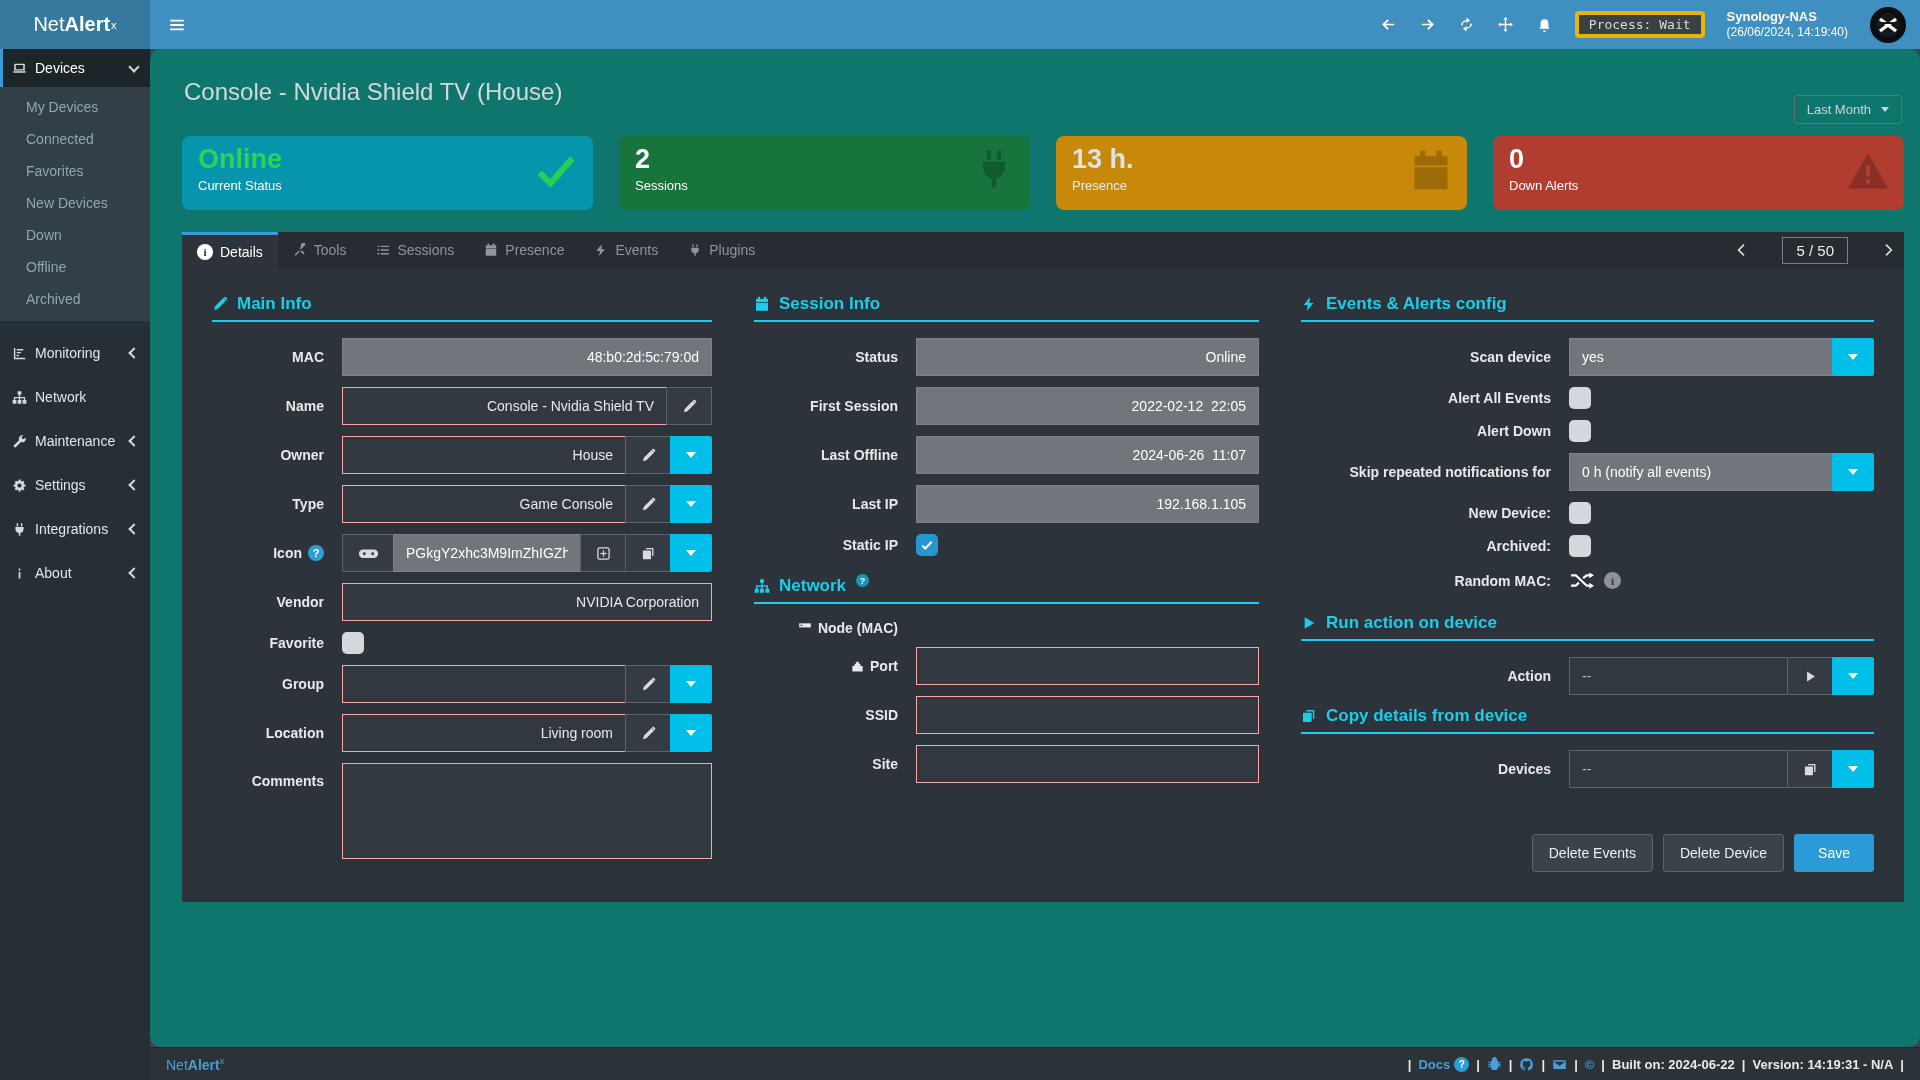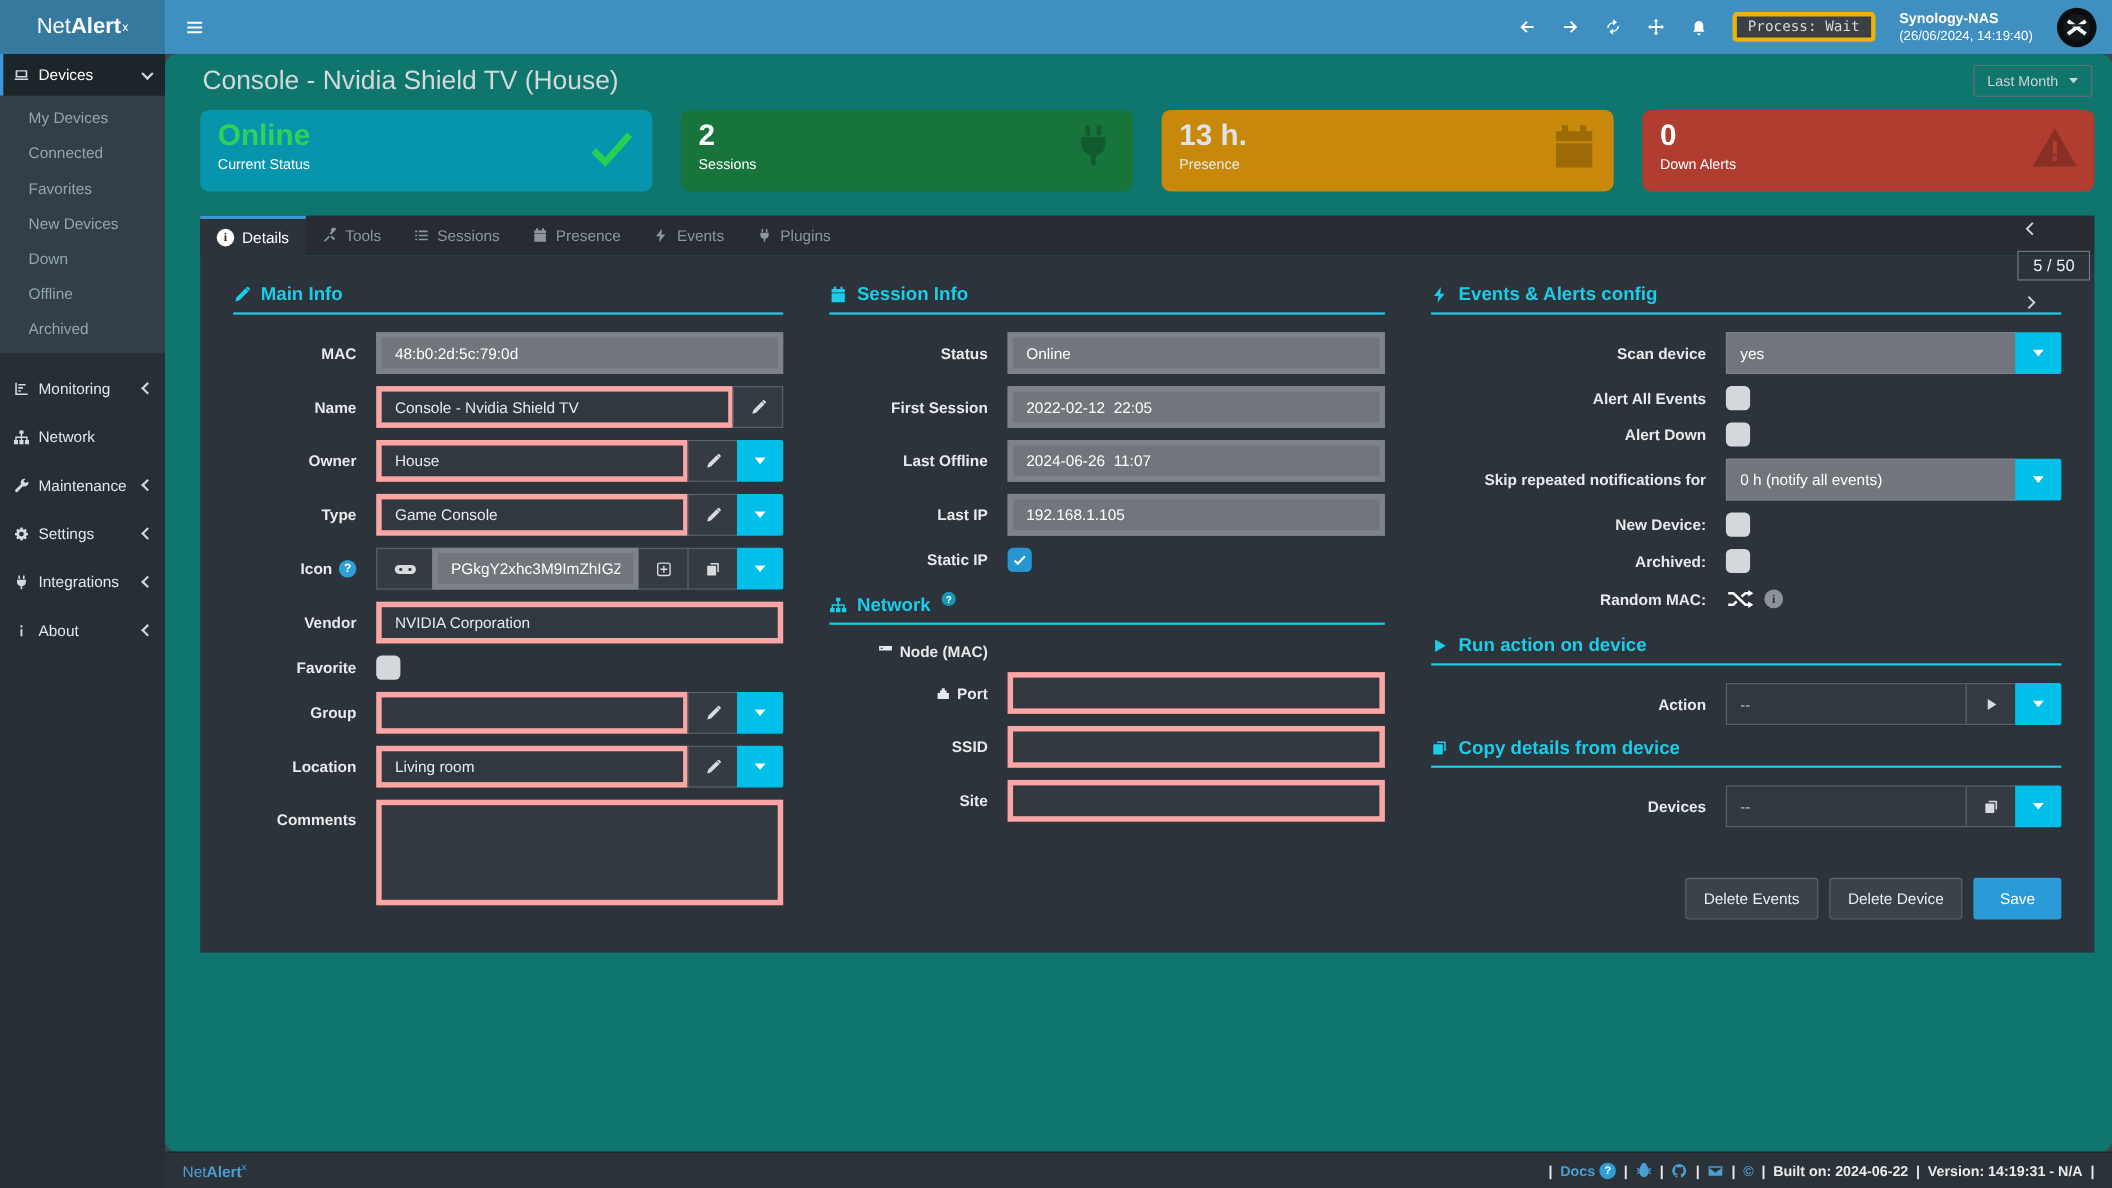--- a/index.html
+++ b/index.html
@@ -35,21 +35,21 @@
   .chev.left { transform:rotate(135deg); }
   .submenu { background:#323f46; padding:4px 0 6px 0; }
   .submenu .sm-item { padding:8px 14px 8px 26px; color:#94a5ae; font-size:14px; cursor:pointer; }
   .side-gap { height:10px; }
 
   
   .main { position:absolute; top:49px; left:150px; right:0; bottom:33px; background:#0f766e; padding:8px 16px 0 32px; overflow:hidden;border-radius:11px; }
   .content-head { display:flex; align-items:center; justify-content:space-between; margin:2px 2px 12px 2px; }
   .page-title { color:#d3d8dc; font-size:24px; font-weight:400; }
   .period { border:1px solid #6a7077; border-radius:3px; color:#ced3d7; font-size:13px;
-    padding:6px 12px; display:flex; align-items:center; gap:10px; cursor:pointer; }
+    padding:6px 12px; display:flex; align-items:center; gap:10px; cursor:pointer;margin-top:36px; }
   .caret-s { width:0; height:0; border-left:4px solid transparent; border-right:4px solid transparent; border-top:5px solid #ced3d7; }
 
   
   .cards { display:grid; grid-template-columns:repeat(4,1fr); gap:26px; }
   .card { height:74px; border-radius:8px; padding:8px 16px; position:relative; color:#fff; }
   .card .cv { font-size:27px; font-weight:700; line-height:1.15; }
   .card .cl { font-size:13px; margin-top:3px; }
   .card .cic { position:absolute; right:14px; top:12px; font-size:44px; color:rgba(0,0,0,.22); }
   .card1 { background:#0795ae; } .card1 .cv { color:#30d158; }
   .card1 .cic { color:#27cf52; font-size:46px; top:8px; }
@@ -57,41 +57,41 @@
   .card3 { background:#c8880a; } .card3 .cv { color:#dfe3e6; } .card3 .cl { color:#e9ecee; }
   .card4 { background:#b03d30; }
 
   
   .tabs-row { margin-top:22px; background:#262c31; height:36px; display:flex; align-items:stretch; }
   .tab { display:flex; align-items:center; gap:7px; padding:0 15px; font-size:14px; color:#8d969d; cursor:pointer; }
   .tab.active { background:#2d333a; border-top:3px solid #3b9bd9; color:#fff; font-weight:400; }
   .tab .tic { font-size:14px; display:flex; }
   .icircle { width:16px; height:16px; border-radius:50%; background:#fff; color:#22282d; font-size:11px; font-weight:700;
     display:inline-flex; align-items:center; justify-content:center; font-family:"Liberation Serif",serif; }
-  .pager { margin-left:auto; display:flex; align-items:flex-start; gap:8px; padding-right:4px;flex-direction:column; }
+  .pager { margin-left:auto; display:flex; align-items:center; gap:28px; padding-right:4px; }
   .pg-btn { color:#d4d9dd; font-size:16px; cursor:pointer; display:flex; padding:4px; }
   .pg-box { border:1px solid #767d83; padding:4px 13px; color:#eceff1; font-size:15px; }
 
   
   .panel { background:#2d333a; padding:26px 30px 22px 30px; min-height:634px; }
   .cols { display:flex; gap:42px; }
   .col { }
   .col1 { flex:0 0 500px; } .col2 { flex:0 0 505px; } .col3 { flex:1; }
   .sec { color:#1bcde8; font-size:17px; font-weight:700; display:flex; align-items:center; gap:9px;
     border-bottom:2px solid #1bcde8; padding-bottom:6px; margin-bottom:16px; }
   .sec .seic { font-size:16px; display:flex; }
   .mt { margin-top:20px; }
 
   .fr { display:flex; align-items:center; margin-bottom:11px; }
   .fl { font-weight:700; font-size:14px; color:#e7eaec; text-align:center; padding-right:18px;
     display:flex; justify-content:flex-end; align-items:center; gap:6px; }
   .col1 .fl { flex:0 0 130px; } .col2 .fl { flex:0 0 162px; } .col3 .fl { flex:0 0 268px; }
   .fc { flex:1; display:flex; align-items:stretch; }
-  .inp { height:38px; background:#31383f; border:5px solid #fca5a5; color:#e6eaed; font-size:14px;
-    padding:0 12px; width:100%; font-family:inherit; }
+  .inp { height:38px; background:#31383f; border:1px solid #fca5a5; color:#e6eaed; font-size:14px;
+    padding:0 12px; width:100%; font-family:inherit;text-align:right; }
   .inp.ro { background:#70767b; border-color:#7d8388; color:#fff; }
   .sel { height:38px; background:#70767b; border:1px solid #7d8388; color:#fff; font-size:14px;
     padding:0 12px; display:flex; align-items:center; flex:1; }
   .sel.dk { background:#31383f; border-color:#5b636b; color:#b9bfc4; }
   .grp { display:flex; flex:1; }
   .grp > * + * { margin-left:-1px; }
   .bda { width:46px; height:38px; background:#343b43; border:1px solid #5b636b; color:#d7dbde;
     display:flex; align-items:center; justify-content:center; font-size:15px; cursor:pointer; flex:0 0 46px; }
   .bcy { width:42px; height:38px; background:#00bfe8; border:none; border-radius:0 2px 2px 0;
     display:flex; align-items:center; justify-content:center; cursor:pointer; flex:0 0 42px; }

